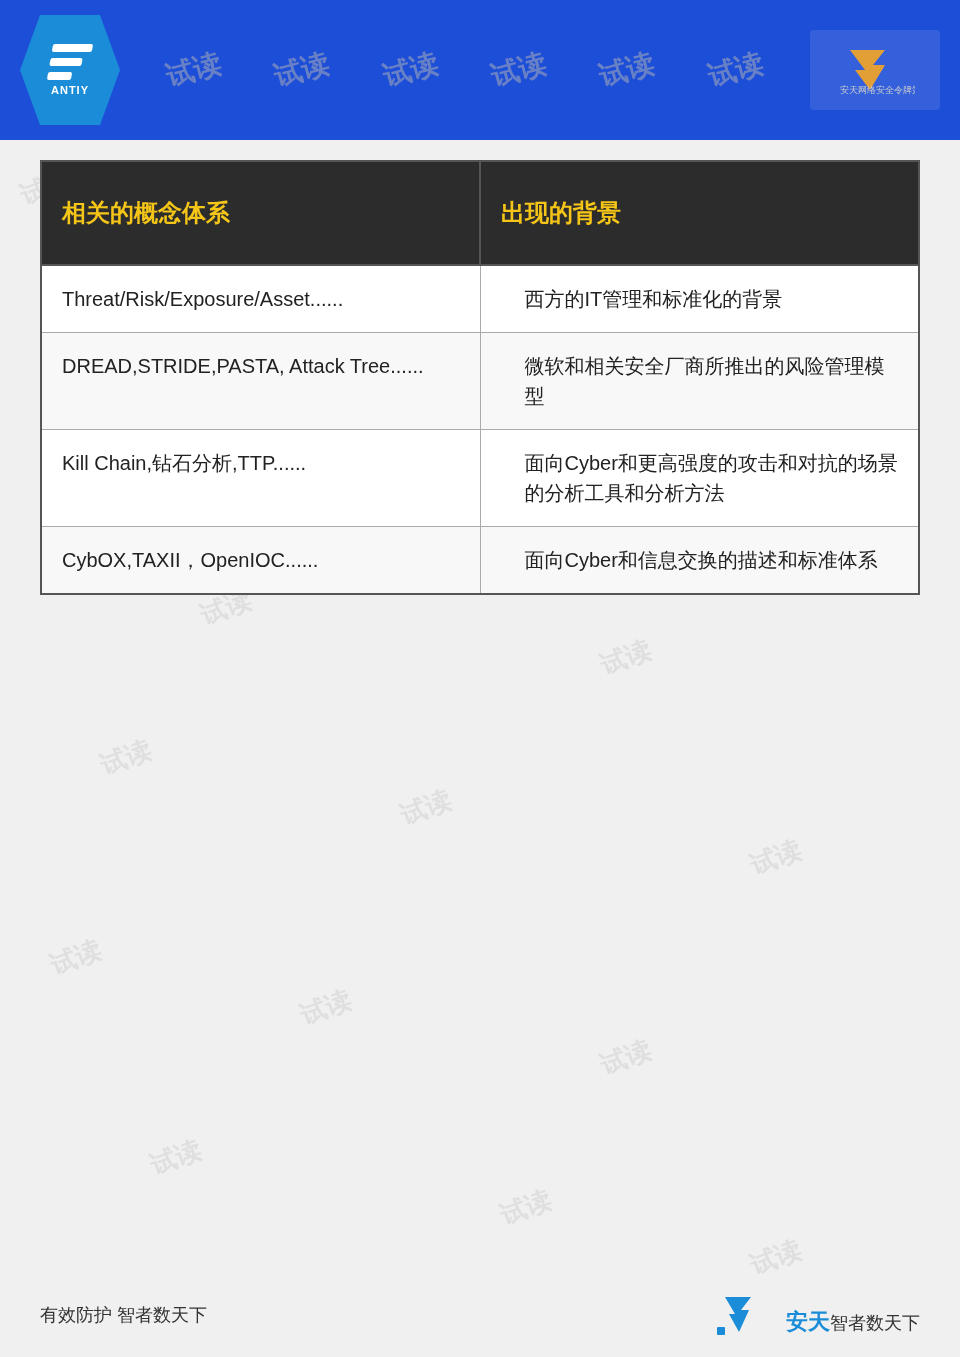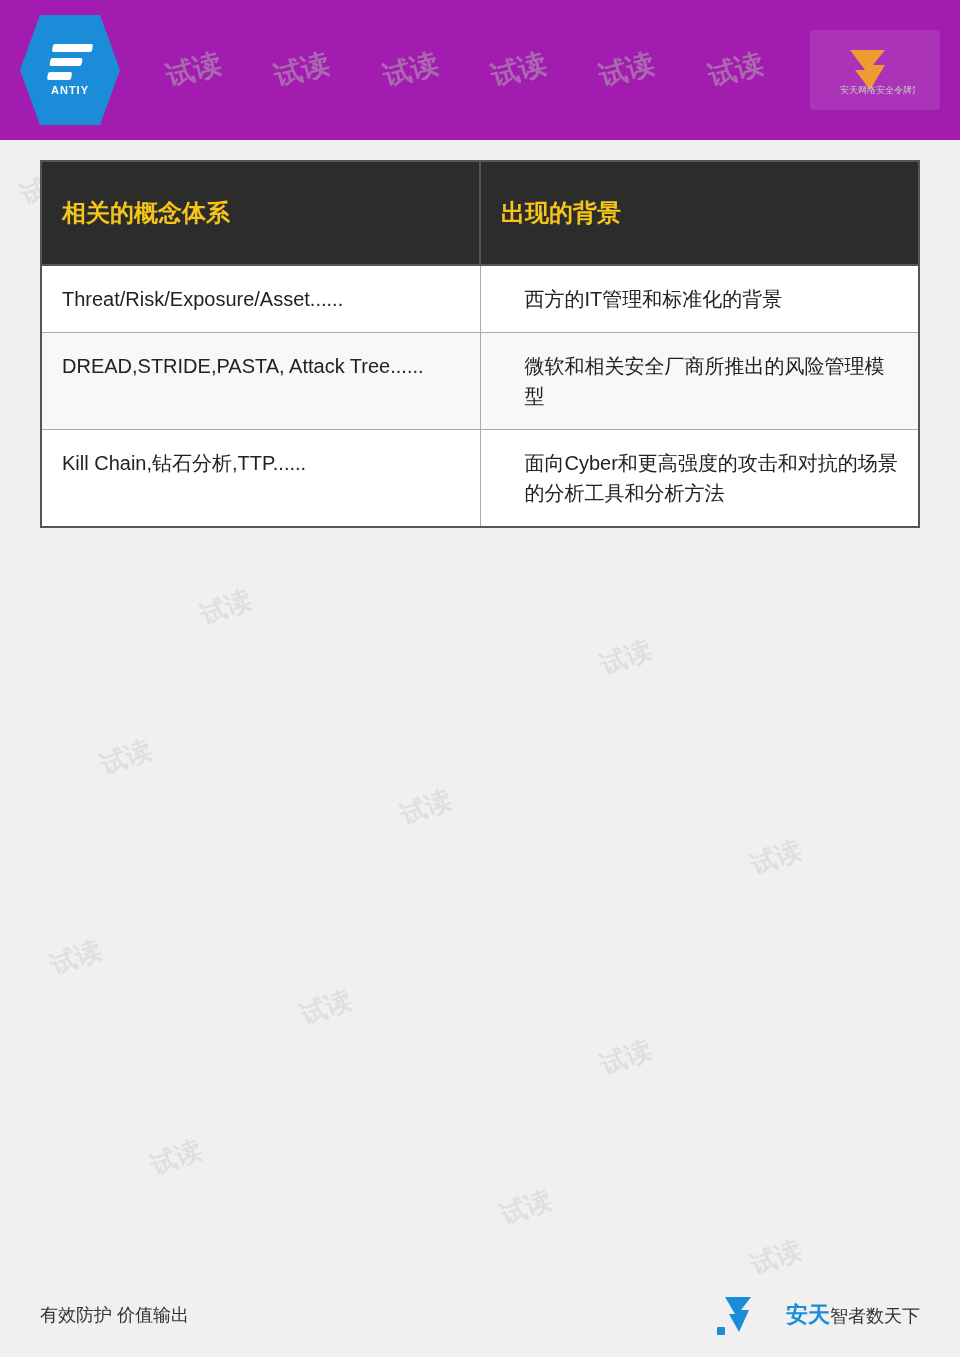--- a/index.html
+++ b/index.html
@@ -9,21 +9,21 @@
       background: #f0f0f0;
       font-family: "Microsoft YaHei", "PingFang SC", "SimHei", Arial, sans-serif;
       position: relative;
       overflow: hidden;
     }
 
     
     .header {
       width: 100%;
       height: 140px;
-      background: #a21caf;
+      background: #1d4ed8;
       position: relative;
       display: flex;
       align-items: center;
       padding: 0 20px;
     }
 
     .logo-box {
       width: 100px;
       height: 110px;
       background: #1a8cd8;
@@ -187,21 +187,21 @@
     }
 
     .footer-text {
       font-size: 18px;
       color: #333;
       font-weight: 500;
     }
 
     .footer-logo {
       display: flex;
-      align-items: center;
+      align-items: flex-end;
       gap: 16px;
     }
 
     
     .wm1 { top: 30px; left: 20px; }
     .wm2 { top: 30px; left: 200px; }
     .wm3 { top: 30px; left: 380px; }
     .wm4 { top: 30px; left: 560px; }
     .wm5 { top: 100px; left: 100px; }
     .wm6 { top: 150px; left: 300px; }
@@ -290,26 +290,30 @@
           <td class="right-col">西方的IT管理和标准化的背景</td>
         </tr>
         <tr class="data-row">
           <td class="left-col">DREAD,STRIDE,PASTA, Attack Tree......</td>
           <td class="right-col">微软和相关安全厂商所推出的风险管理模型</td>
         </tr>
         <tr class="data-row">
           <td class="left-col">Kill Chain,钻石分析,TTP......</td>
           <td class="right-col">面向Cyber和更高强度的攻击和对抗的场景的分析工具和分析方法</td>
         </tr>
+        <tr class="data-row">
+          <td class="left-col">CybOX,TAXII，OpenIOC......</td>
+          <td class="right-col">面向Cyber和信息交换的描述和标准体系</td>
+        </tr>
       </tbody>
   </table>
 </div>
 
 <div class="footer">
-  <span class="footer-text">有效防护 价值输出</span>
+  <span class="footer-text">有效防护 智者数天下</span>
   <div class="footer-logo">
     <svg width="55" height="45" viewBox="0 0 55 45">
       <polygon points="10,5 20,22 14,22 24,40 34,18 26,18 36,5" fill="#1a8cd8"></polygon>
       <rect x="2" y="35" width="8" height="8" fill="#1a8cd8" rx="1"></rect>
     </svg>
     <div>
       <span style="color:#1a8cd8; font-size:22px; font-weight:bold;">安天</span><span style="color:#333; font-size:18px; font-weight:500;">智者数天下</span>
     </div>
   </div>
 </div>

